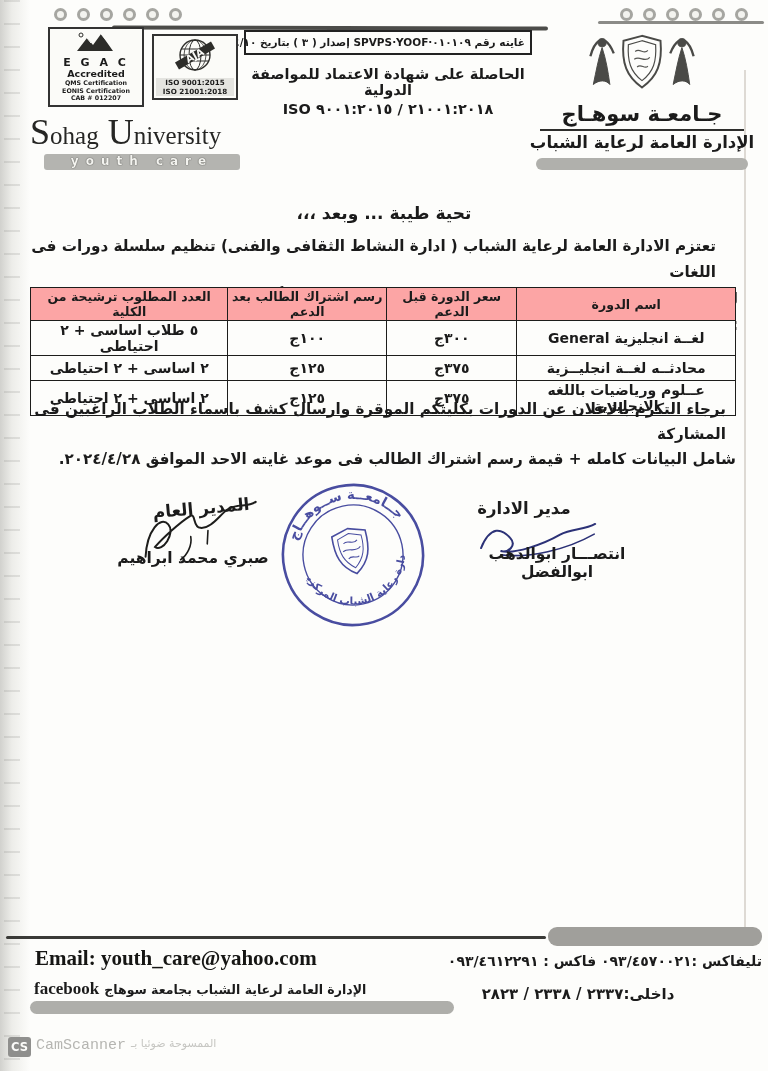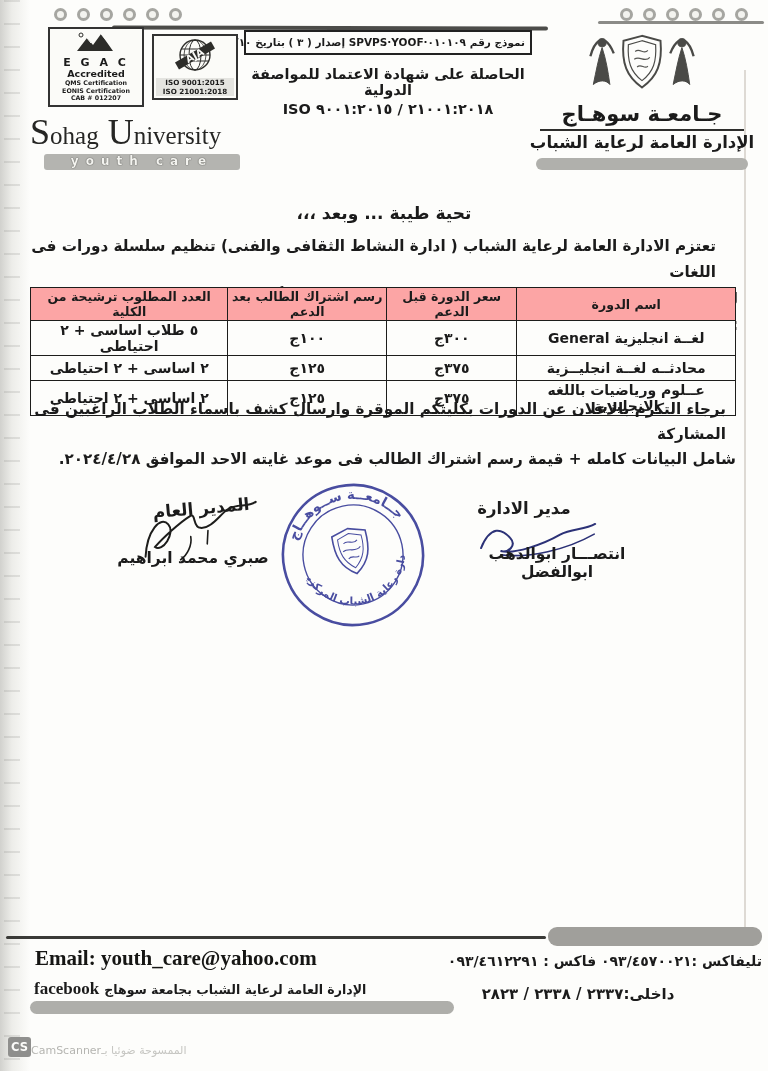--- a/index.html
+++ b/index.html
@@ -107,25 +107,25 @@
     font-size:21px; font-weight:bold; color:#161614; }
   .ftr-fb { position:absolute; left:34px; top:979px; width:400px; direction:rtl; text-align:left; white-space:nowrap; }
   .ftr-fb .ar { font-size:12.5px; font-weight:bold; }
   .ftr-fb .en { font-family:"Liberation Serif","DejaVu Serif",serif; font-size:17px; font-weight:bold; }
   .ftr-bar-left { position:absolute; left:30px; top:1001px; width:424px; height:13px; background:#aeaeaa; border-radius:7px; }
   .ftr-telefax { position:absolute; left:388px; top:953px; width:374px; direction:rtl; text-align:right;
     font-size:14px; font-weight:bold; white-space:nowrap; }
   .ftr-internal { position:absolute; left:428px; top:985px; width:300px; direction:rtl; text-align:center;
     font-size:15px; font-weight:bold; letter-spacing:1px; }
   
-  .cam { position:absolute; left:8px; top:1037px; display:flex; align-items:flex-end; }
+  .cam { position:absolute; left:8px; top:1037px; display:flex; align-items:flex-start; gap:5px; }
   .cam .cs-badge { width:23px; height:20px; background:#8f8f8d; color:#fbfbf9; border-radius:3px;
     font-size:11.5px; font-weight:bold; display:flex; align-items:center; justify-content:center;
     font-family:"DejaVu Sans",sans-serif; }
-  .cam .cs-name { color:#b5b5b1; font-size:11px; }
+  .cam .cs-name { color:#b5b5b1; font-size:15px;font-family:Liberation Mono, monospace; }
   .cam .cs-ar { color:#c6c6c2; font-size:11px; direction:rtl; }
 </style>
 </head>
 <body>
 
 <div id="page">
 
   <div class="scan-left-strip"></div>
   <div class="scan-left-noise"></div>
   <div class="scan-right-line"></div>
@@ -169,21 +169,21 @@
       </g>
     </svg>
     <div class="uni-ar">جـامعـة سوهـاج</div>
     <div class="uni-rule"></div>
     <div class="dept-ar">الإدارة العامة لرعاية الشباب</div>
     <div class="shadow-bar"></div>
   </div>
 
   <div class="hdr-center">
     <div class="form-box">
-      <span>نموذج رقم</span>
+      <span>غايته رقم</span>
       <span class="ltr">SPVPS·YOOF·٠١٠١٠٩</span>
       <span>إصدار ( ٣ ) بتاريخ ٢٠٢٢/٤/١٠</span>
     </div>
     <div class="accr1">الحاصلة على شهادة الاعتماد للمواصفة الدولية</div>
     <div class="accr2">ISO ٢١٠٠١:٢٠١٨ / ٩٠٠١:٢٠١٥</div>
   </div>
 
   <div class="hdr-left">
     <div class="logo-row">
       <div class="egac-box">

